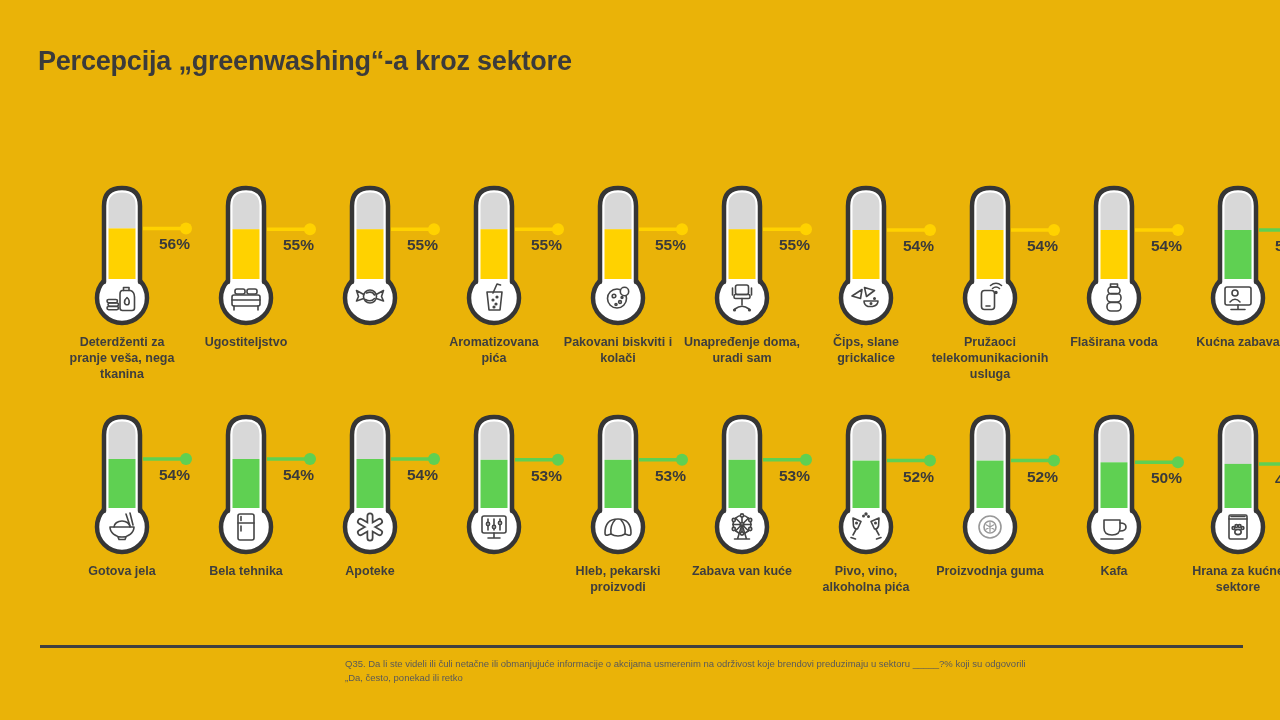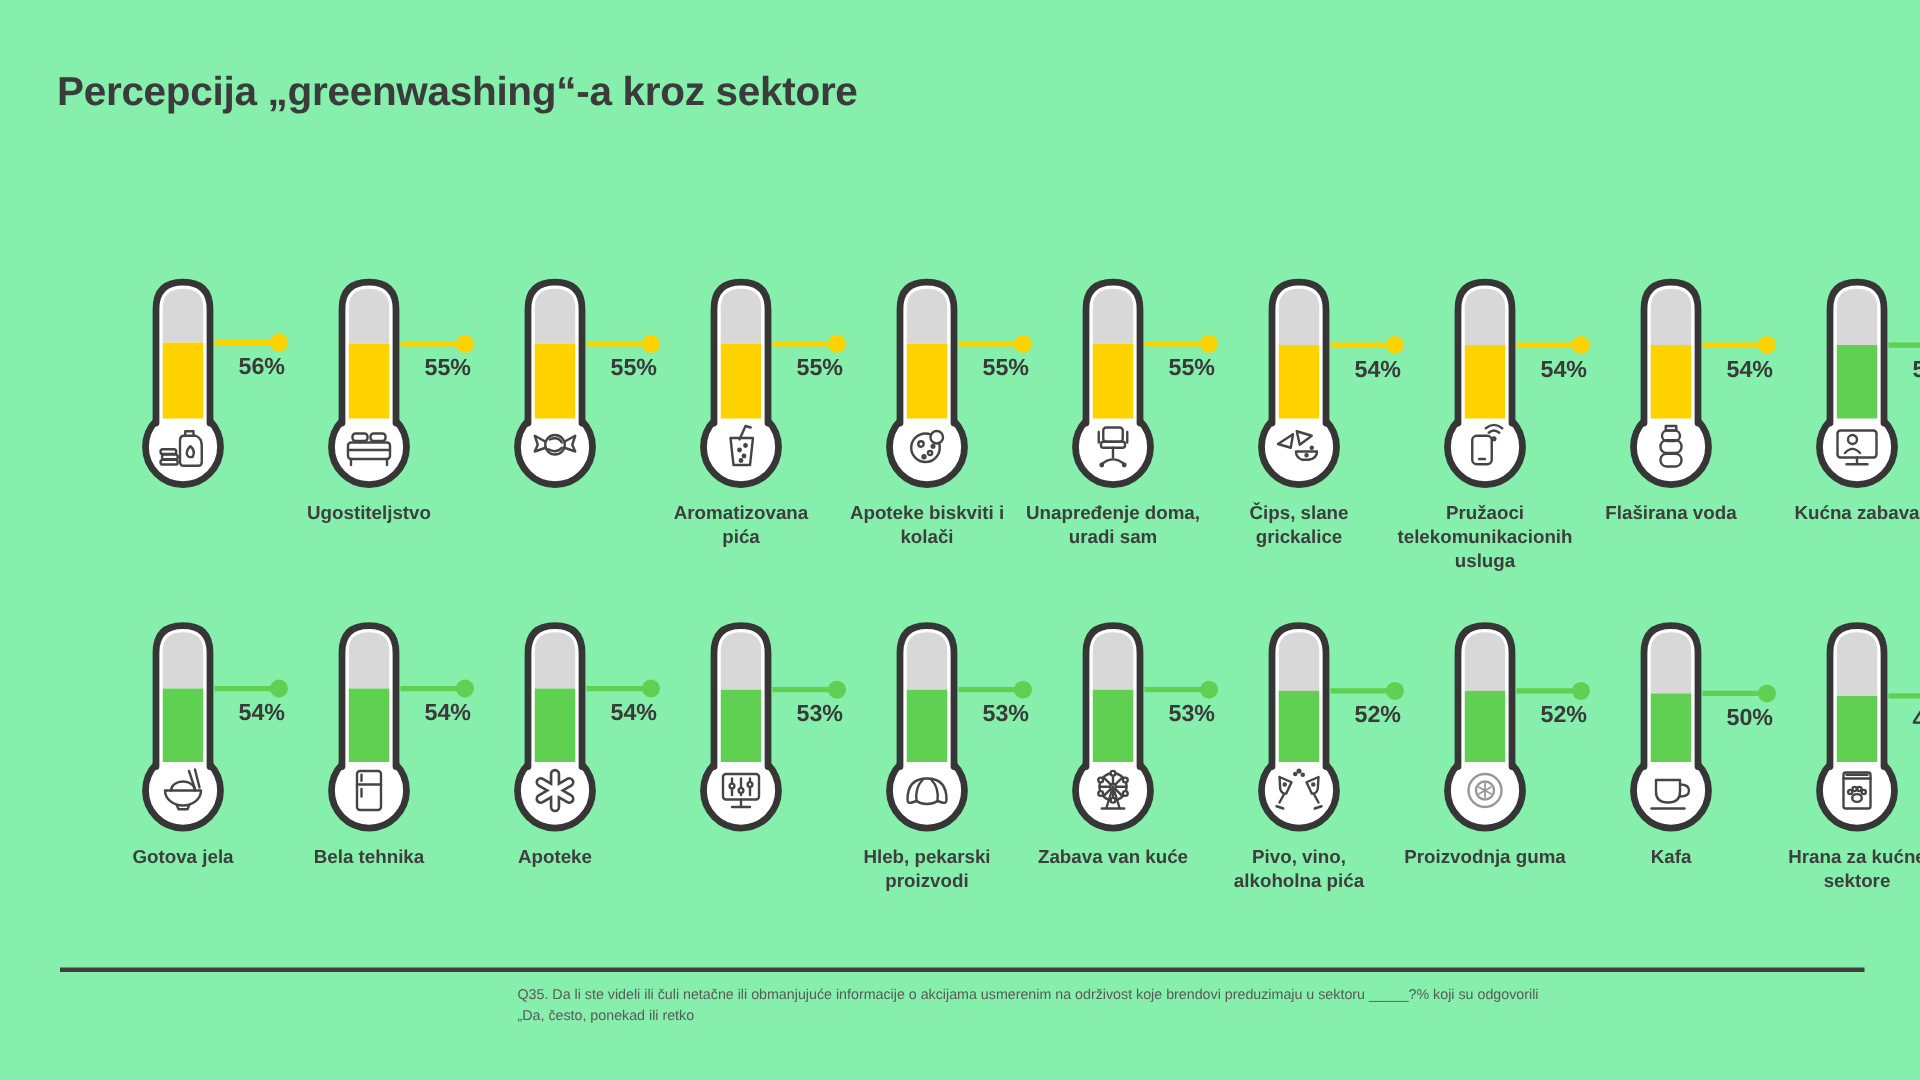--- a/index.html
+++ b/index.html
@@ -1,16 +1,16 @@
 <!DOCTYPE html>
 <html><head>
 <meta charset="utf-8">
 <style>
   html,body{margin:0;padding:0;background:#fff;}
-  .slide{position:relative;width:1280px;height:720px;background:#86efac;overflow:hidden;
+  .slide{position:relative;width:1280px;height:720px;background:#eab308;overflow:hidden;
          font-family:"Liberation Sans",sans-serif;}
   .title{position:absolute;left:38px;top:46px;margin:0;font-size:27px;font-weight:bold;
          color:#3B3B3B;letter-spacing:-0.2px;}
   .row{position:absolute;left:66px;display:flex;gap:12px;}
   #row1{top:186px;}
   #row2{top:415px;}
   .thermo{position:relative;width:112px;height:228px;flex:0 0 112px;}
   .gauge{position:absolute;left:0;top:0;overflow:visible;}
   .t-label{position:absolute;top:148px;left:-3px;width:118px;text-align:center;
            font-weight:bold;font-size:12.5px;line-height:1.28;color:#3E3E3E;
@@ -41,20 +41,21 @@
       <text x="124" y="63.4" text-anchor="end" font-size="15.5" font-weight="bold" fill="#3A3A3A" font-family="Liberation Sans, sans-serif">56%</text>
       <g transform="translate(56,112)" fill="none" stroke="#454545" stroke-width="1.6" stroke-linecap="round" stroke-linejoin="round">
             <rect x="-15" y="1.5" width="10.5" height="3.2" rx="1.6"></rect>
             <rect x="-14" y="5" width="10.5" height="3.2" rx="1.6"></rect>
             <rect x="-15" y="8.5" width="11.5" height="3.2" rx="1.6"></rect>
             <path d="M1.5,-10.5 L7,-10.5 L7,-7.5 M1.5,-10.5 L1.5,-7.5"></path>
             <path d="M0,-7.5 L8.5,-7.5 Q12.5,-6 12.5,-1 L12.5,10 Q12.5,12.5 10,12.5 L0.5,12.5 Q-2,12.5 -2,10 L-2,-4 Q-2,-7 0,-7.5 Z"></path>
             <path d="M5,-0.5 Q8.5,2.5 6.5,6.5 Q3,7.5 2.5,4.5 Q2.5,1.5 5,-0.5 Z"></path>
           </g>
     </svg>
+    <div class="t-label">Deterdženti za pranje veša, nega tkanina</div>
   </div>
   <div class="thermo">
     <svg class="gauge" width="130" height="142" viewBox="0 0 130 142">
       <circle cx="56" cy="112" r="25" fill="#fff" stroke="#363636" stroke-width="4.5"></circle>
       <path d="M38,96 L38,20 Q38,2 56,2 Q74,2 74,20 L74,96" fill="#fff" stroke="#363636" stroke-width="4.5" stroke-linecap="round"></path>
       <path d="M42.5,43.2 L42.5,19 Q42.5,6.5 56,6.5 Q69.5,6.5 69.5,19 L69.5,43.2 Z" fill="#D8D8D8"></path>
       <rect x="42.5" y="43.2" width="27" height="49.8" fill="#FFD200"></rect>
       <line x1="77" y1="43.2" x2="117" y2="43.2" stroke="#FFD200" stroke-width="3.5"></line>
       <circle cx="120" cy="43.2" r="6" fill="#FFD200"></circle>
       <text x="124" y="64.2" text-anchor="end" font-size="15.5" font-weight="bold" fill="#3A3A3A" font-family="Liberation Sans, sans-serif">55%</text>
@@ -116,21 +117,21 @@
       <text x="124" y="64.2" text-anchor="end" font-size="15.5" font-weight="bold" fill="#3A3A3A" font-family="Liberation Sans, sans-serif">55%</text>
       <g transform="translate(56,112)" fill="none" stroke="#454545" stroke-width="1.6" stroke-linecap="round" stroke-linejoin="round">
             <circle cx="-1" cy="0.5" r="9.5"></circle>
             <circle cx="6.5" cy="-6.5" r="4.2" fill="#fff"></circle>
             <circle cx="-4" cy="-2" r="1.8"></circle>
             <circle cx="2" cy="4" r="1.4"></circle>
             <circle cx="-2" cy="6.5" r="1"></circle>
             <circle cx="4" cy="-0.5" r="0.9"></circle>
           </g>
     </svg>
-    <div class="t-label">Apoteke biskviti i kolači</div>
+    <div class="t-label">Pakovani biskviti i kolači</div>
   </div>
   <div class="thermo">
     <svg class="gauge" width="130" height="142" viewBox="0 0 130 142">
       <circle cx="56" cy="112" r="25" fill="#fff" stroke="#363636" stroke-width="4.5"></circle>
       <path d="M38,96 L38,20 Q38,2 56,2 Q74,2 74,20 L74,96" fill="#fff" stroke="#363636" stroke-width="4.5" stroke-linecap="round"></path>
       <path d="M42.5,43.2 L42.5,19 Q42.5,6.5 56,6.5 Q69.5,6.5 69.5,19 L69.5,43.2 Z" fill="#D8D8D8"></path>
       <rect x="42.5" y="43.2" width="27" height="49.8" fill="#FFD200"></rect>
       <line x1="77" y1="43.2" x2="117" y2="43.2" stroke="#FFD200" stroke-width="3.5"></line>
       <circle cx="120" cy="43.2" r="6" fill="#FFD200"></circle>
       <text x="124" y="64.2" text-anchor="end" font-size="15.5" font-weight="bold" fill="#3A3A3A" font-family="Liberation Sans, sans-serif">55%</text>

